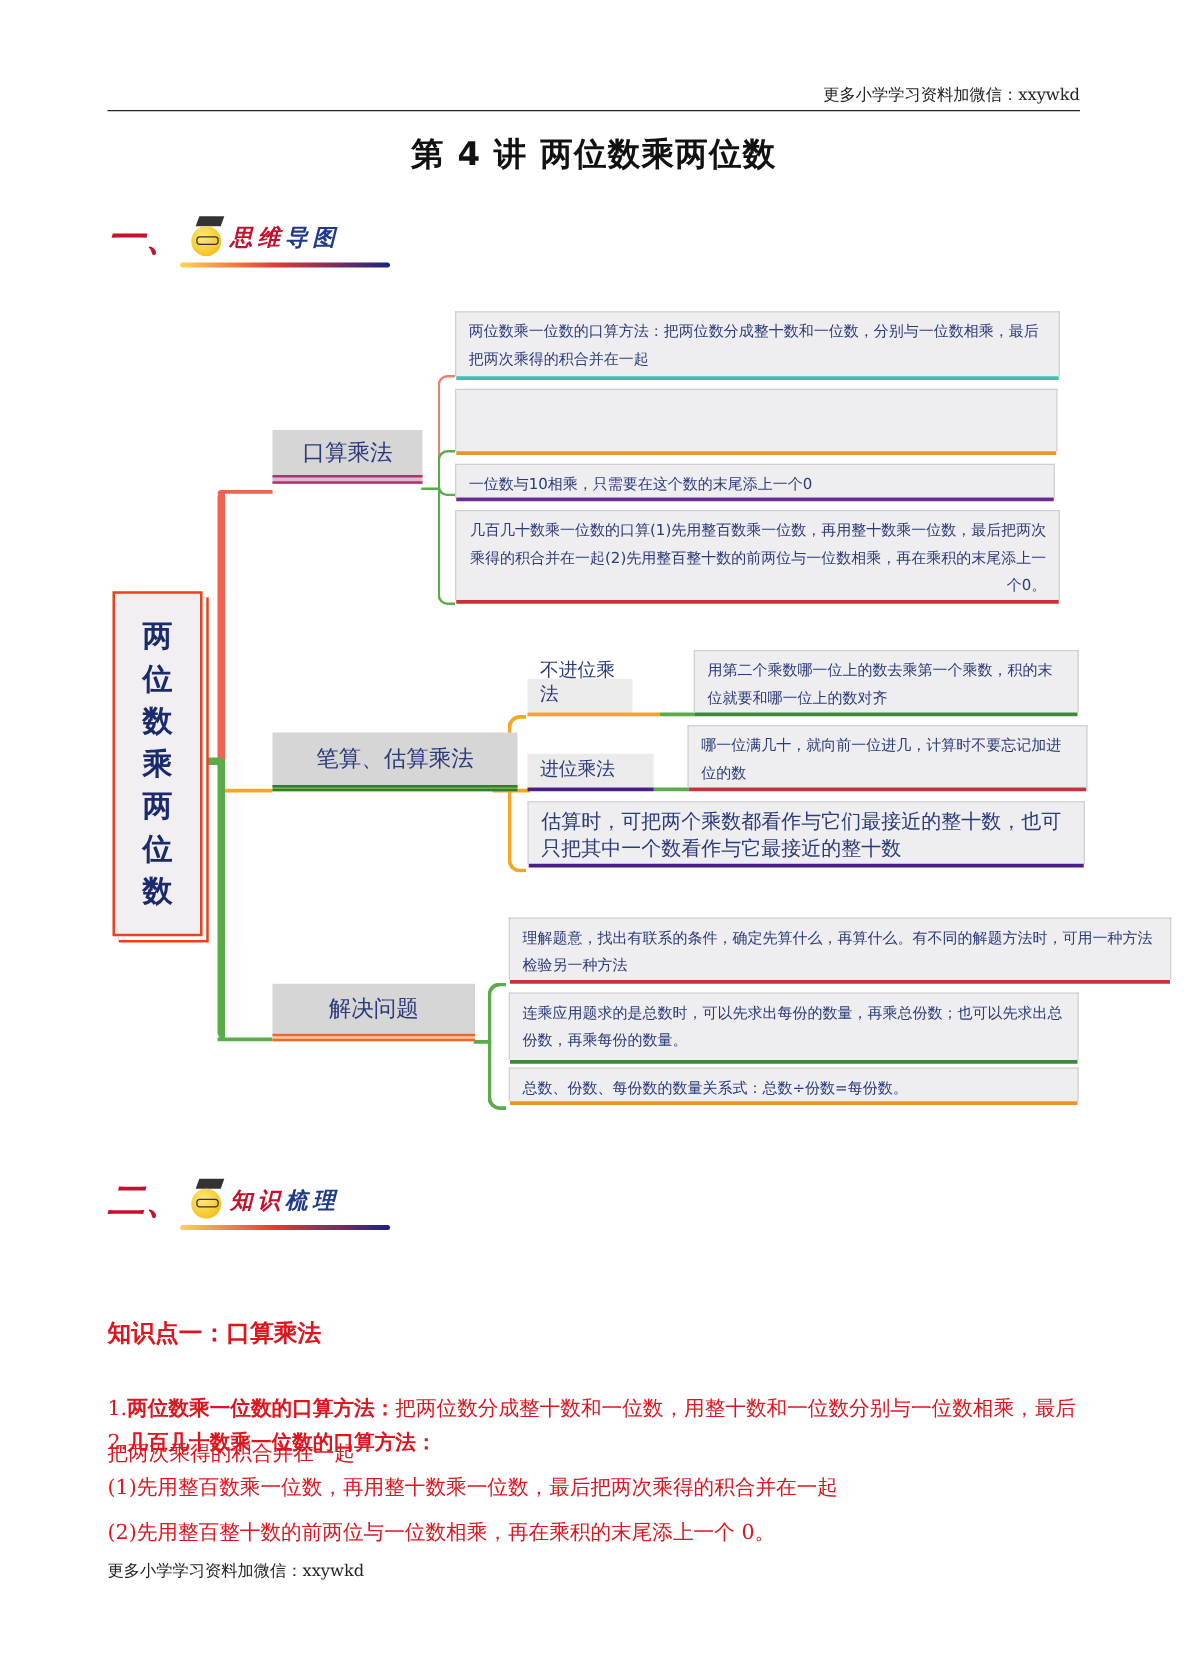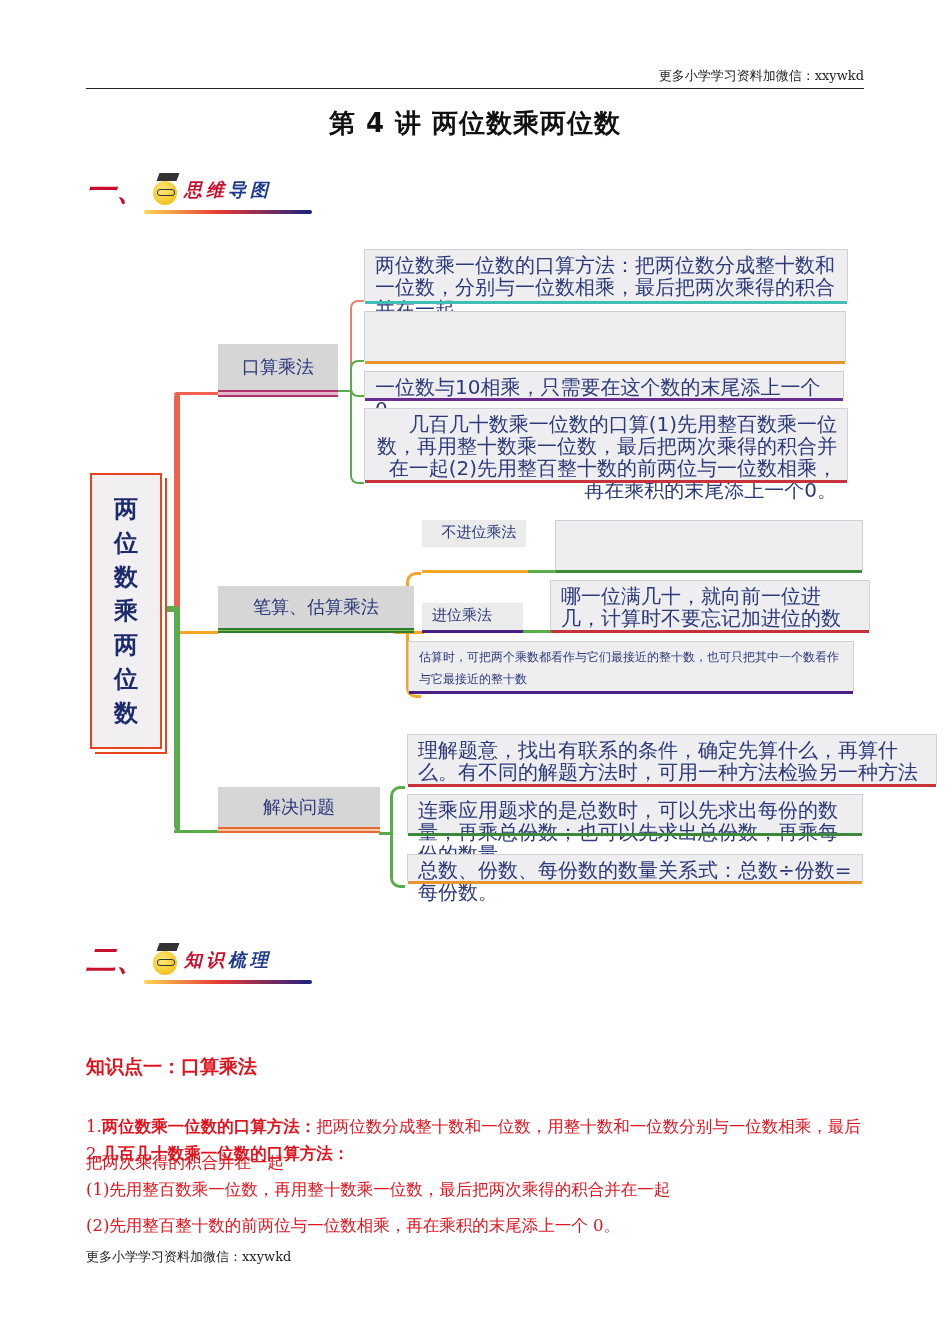--- a/index.html
+++ b/index.html
@@ -20,21 +20,21 @@
   .banner-text .c2 { color: #1f3a8a; }
   .banner-underline { position: absolute; left: 58px; bottom: 0; height: 4px; right: 0; background: linear-gradient(90deg, #ffd54f, #e53935 45%, #1a237e); border-radius: 2px; }
 
   .root-node { position: absolute; left: 90px; top: 473px; width: 68px; height: 272px; background: #f1eff1; border: 2px solid #e8431c; box-shadow: 4px 4px 0 -1px #fff, 5px 5px 0 0 #e8431c; display: flex; flex-direction: column; align-items: center; justify-content: center; }
   .root-node span { font-size: 24px; font-weight: bold; color: #1b2a6b; line-height: 34px; }
 
   .branch-node { position: absolute; background: #d6d6d6; color: #2c3a7a; font-size: 18px; display: flex; align-items: center; justify-content: center; }
   .branch-underline { position: absolute; left: 0; right: 0; height: 6px; bottom: -6px; }
   .sub-node { position: absolute; background: #ebebeb; color: #2c3a7a; font-size: 15px; padding-left: 10px; display: flex; align-items: flex-end; padding-bottom: 5px; box-sizing: border-box; }
 
-  .leaf { position: absolute; background: #eeedf0; border: 1px solid #cfcfd6; border-bottom: none; color: #2c3a7a; font-size: 20px; line-height: 22px; padding: 4px 10px 3px 10px; box-sizing: border-box; }
+  .leaf { position: absolute; background: #eeedf0; border: 1px solid #cfcfd6; border-bottom: none; color: #2c3a7a; font-size: 12px; line-height: 22px; padding: 4px 10px 3px 10px; box-sizing: border-box; }
   .leaf-bar { position: absolute; left: 0; right: 0; bottom: -3px; height: 3px; }
 
   .line { position: absolute; }
   .kp-title { position: absolute; left: 86px; top: 1018px; font-size: 19px; font-weight: bold; color: #e0141e; margin-top: 36px; }
   .para { position: absolute; left: 86px; width: 780px; font-family: "DejaVu Serif", "Liberation Serif", serif; font-size: 16.5px; color: #e0141e; line-height: 36px; }
   .para b { font-family: "DejaVu Sans", "Liberation Sans", sans-serif; font-weight: bold; }
   .footer-note { position: absolute; left: 86px; top: 1248px; font-family: "DejaVu Serif", "Liberation Serif", serif; font-size: 13px; color: #222; }
 </style>
 </head>
 <body>
@@ -79,21 +79,21 @@
   <div class="root-node">
     <span>两</span>
     <span>位</span>
     <span>数</span>
     <span>乘</span>
     <span>两</span>
     <span>位</span>
     <span>数</span>
   </div>
 
-  <div class="branch-node" style="left:218px; top:344px; width:120px; height:46px;">
+  <div class="branch-node" style="left:218px; top:344px; width:120px; height:36px;">
     <span>口算乘法</span>
     <span class="branch-underline" style="border-top:2px solid #b0336f; border-bottom:2px solid #b0336f; background:#e6b6cc; height:3px; bottom:-7px;"></span>
   </div>
   <div class="leaf" style="left:364px; top:249px; width:484px; height:52px;">
     <span>两位数乘一位数的口算方法：把两位数分成整十数和一位数，分别与一位数相乘，最后把两次乘得的积合并在一起</span>
     <span class="leaf-bar" style="background:#3fbfb3;"></span>
   </div>
   <div class="leaf" style="left:364px; top:311px; width:482px; height:50px;">
     <span class="leaf-bar" style="background:#e8952f;"></span>
   </div>
@@ -103,49 +103,50 @@
   </div>
   <div class="leaf" style="left:364px; top:408px; width:484px; height:72px;text-align:right;">
     <span>几百几十数乘一位数的口算(1)先用整百数乘一位数，再用整十数乘一位数，最后把两次乘得的积合并在一起(2)先用整百整十数的前两位与一位数相乘，再在乘积的末尾添上一个0。</span>
     <span class="leaf-bar" style="background:#c8323a;"></span>
   </div>
 
   <div class="branch-node" style="left:218px; top:586px; width:196px; height:42px;">
     <span>笔算、估算乘法</span>
     <span class="branch-underline" style="border-top:2px solid #2e7d32; border-bottom:2px solid #2e7d32; background:#8bc34a; height:1px; bottom:-5px;"></span>
   </div>
-  <div class="sub-node" style="left:422px; top:520px; width:104px; height:27px;justify-content:center;">
+  <div class="sub-node" style="left:422px; top:543px; width:84px; height:27px;">
     <span>不进位乘法</span>
   </div>
   <div class="line" style="left:422px; top:570px; width:106px; height:3px; background:#f5a623;"></div>
   <div class="leaf" style="left:555px; top:520px; width:308px; height:50px;">
+    <span>用第二个乘数哪一位上的数去乘第一个乘数，积的末位就要和哪一位上的数对齐</span>
     <span class="leaf-bar" style="background:#3a8a3a;"></span>
   </div>
   <div class="sub-node" style="left:422px; top:603px; width:101px; height:27px;">
     <span>进位乘法</span>
   </div>
   <div class="line" style="left:422px; top:630px; width:101px; height:3px; background:#4a1f85;"></div>
   <div class="leaf" style="left:550px; top:580px; width:320px; height:50px;">
     <span>哪一位满几十，就向前一位进几，计算时不要忘记加进位的数</span>
     <span class="leaf-bar" style="background:#c8323a;"></span>
   </div>
-  <div class="leaf" style="left:408px; top:641px; width:446px; height:50px; font-size:12px;">
+  <div class="leaf" style="left:422px; top:641px; width:446px; height:50px; font-size:16px;">
     <span>估算时，可把两个乘数都看作与它们最接近的整十数，也可只把其中一个数看作与它最接近的整十数</span>
     <span class="leaf-bar" style="background:#4a1f85;"></span>
   </div>
 
   <div class="branch-node" style="left:218px; top:787px; width:162px; height:40px;">
     <span>解决问题</span>
     <span class="branch-underline" style="border-top:2px solid #e8692f; border-bottom:2px solid #e8692f; background:#f7c8a8; height:2px; bottom:-6px;"></span>
   </div>
   <div class="leaf" style="left:407px; top:734px; width:530px; height:50px;">
     <span>理解题意，找出有联系的条件，确定先算什么，再算什么。有不同的解题方法时，可用一种方法检验另一种方法</span>
     <span class="leaf-bar" style="background:#c8323a;"></span>
   </div>
-  <div class="leaf" style="left:407px; top:794px; width:456px; height:39px;">
+  <div class="leaf" style="left:407px; top:794px; width:456px; height:54px;">
     <span>连乘应用题求的是总数时，可以先求出每份的数量，再乘总份数；也可以先求出总份数，再乘每份的数量。</span>
     <span class="leaf-bar" style="background:#3a8a3a;"></span>
   </div>
   <div class="leaf" style="left:407px; top:854px; width:456px; height:27px;">
     <span>总数、份数、每份数的数量关系式：总数÷份数=每份数。</span>
     <span class="leaf-bar" style="background:#e8952f;"></span>
   </div>
 </div>
 
 <div class="section-banner" style="left:86px; top:936px; width:226px;">

